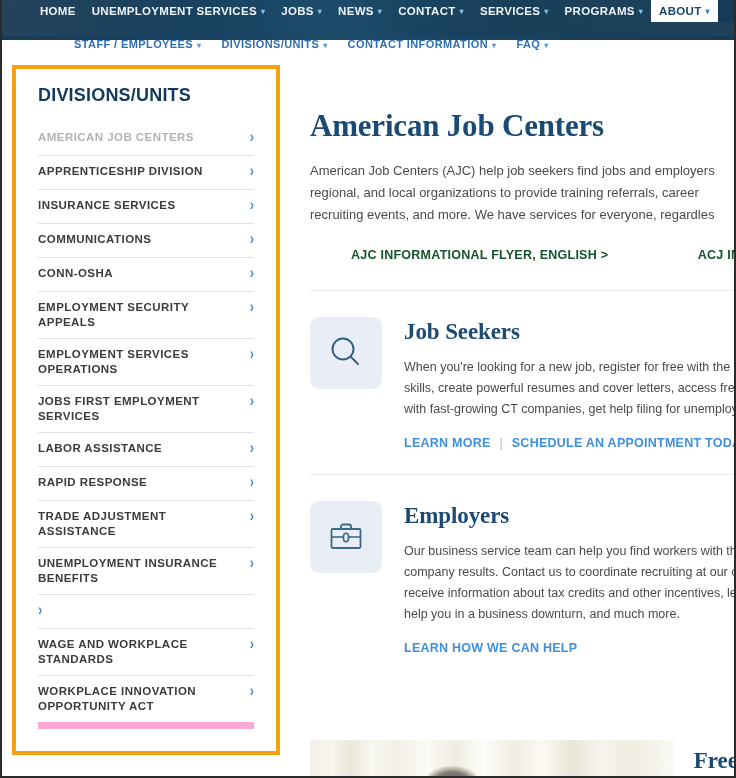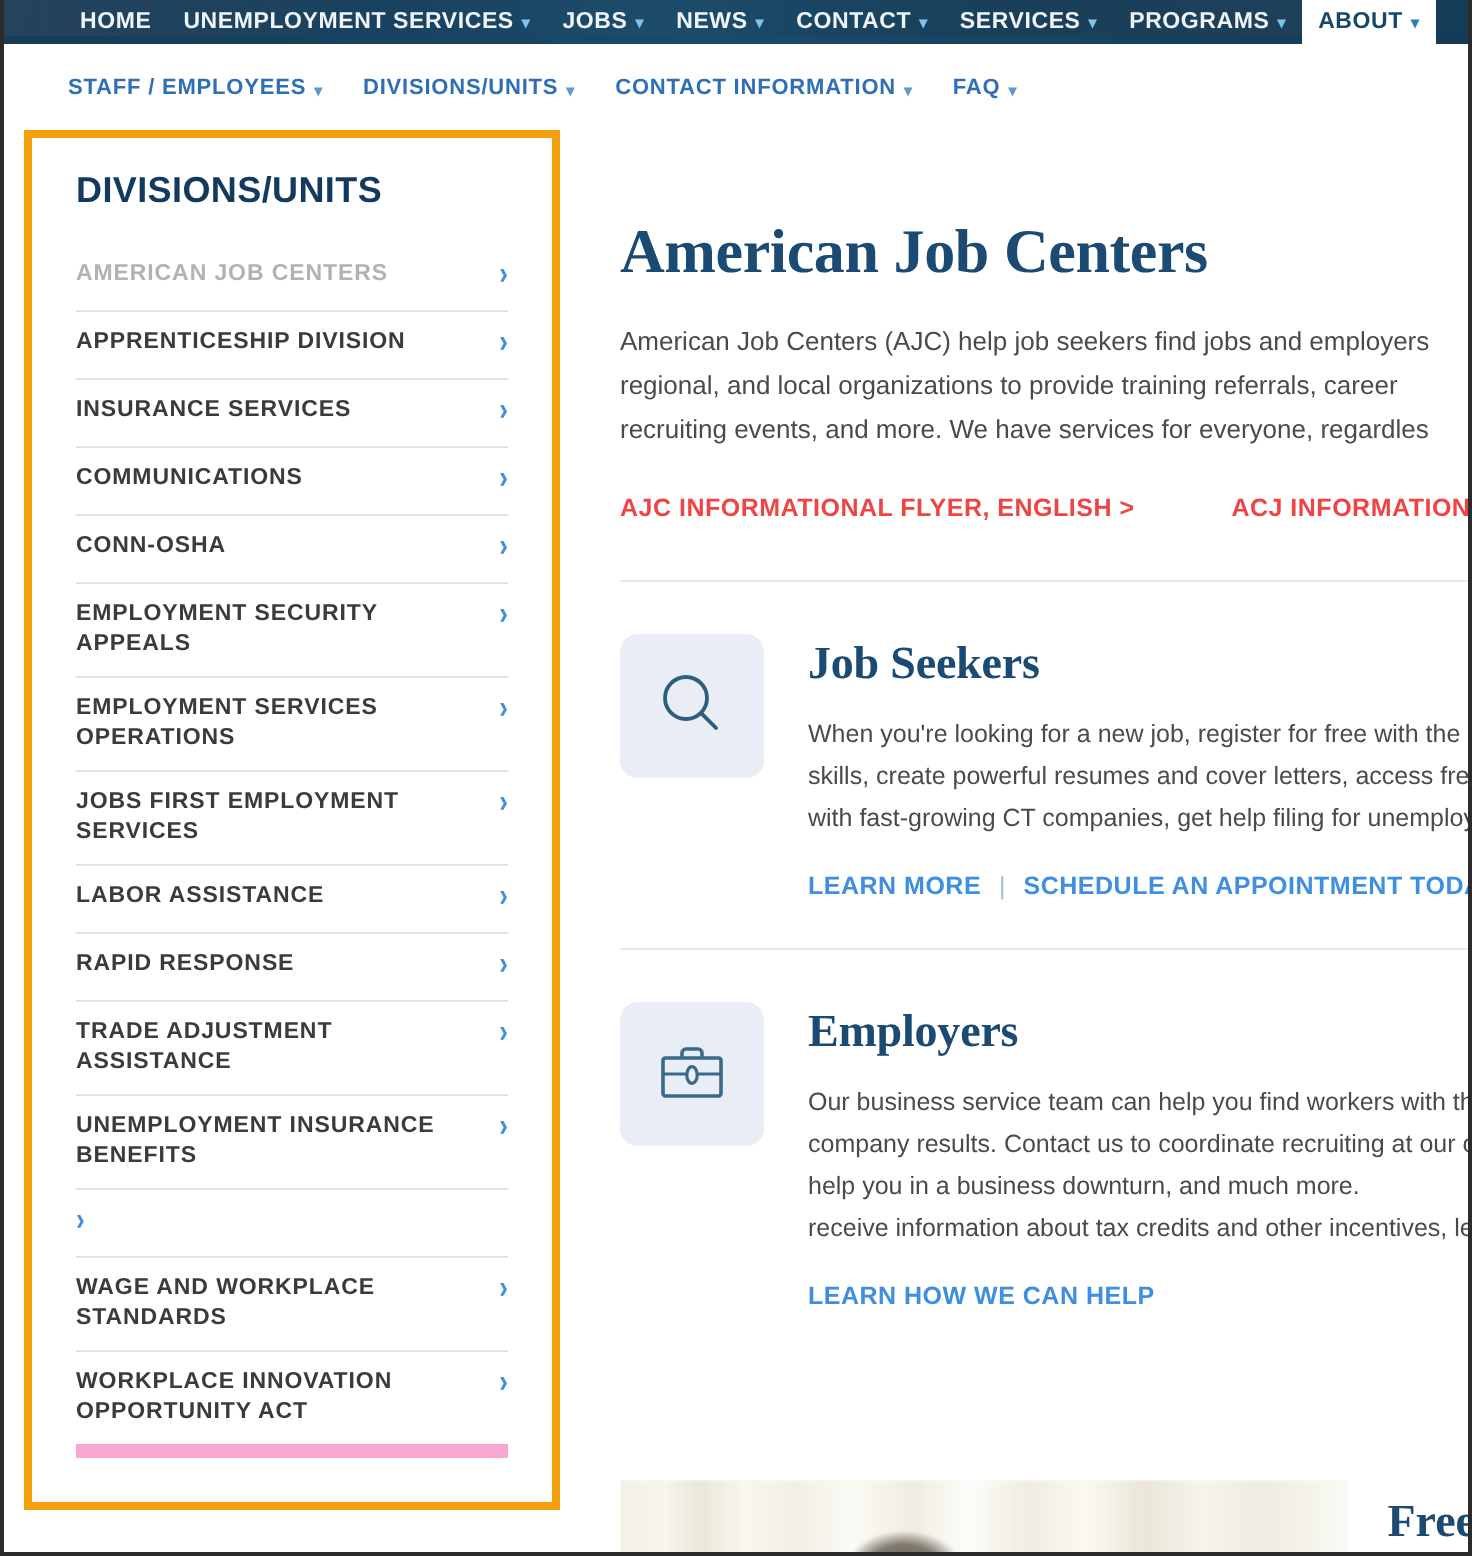--- a/index.html
+++ b/index.html
@@ -21,27 +21,27 @@
     border-right: 2px solid #2b2b2b;
     border-bottom: 2px solid #2b2b2b;
     overflow: hidden;
   }
 
   
   .primary-nav {
     position: absolute;
     top: 0; left: 0;
     width: 732px;
-    height: 22px;
+    height: 40px;
     background:
        linear-gradient(105deg, rgba(255,255,255,0.07) 0%, rgba(255,255,255,0) 28%),
        linear-gradient(250deg, rgba(255,255,255,0.06) 0%, rgba(255,255,255,0) 45%),
        linear-gradient(90deg, #15354f 0%, #17405e 24%, #1d4c6b 45%, #153b56 70%, #133650 100%);
     display: flex;
-    align-items: flex-end;
+    align-items: flex-start;
     white-space: nowrap;
     overflow: hidden;
   }
   .primary-nav::after {
     content: "";
     position: absolute;
     left: 0; right: 0; bottom: 0;
     height: 4px;
     background: linear-gradient(90deg,#143a56,#1b4a69 50%,#143a56);
     opacity: .85;
@@ -85,20 +85,21 @@
 
   
   .secondary-nav {
     position: absolute;
     top: 30px; left: 0;
     width: 732px;
     height: 28px;
     display: flex;
     align-items: center;
     white-space: nowrap;
+    padding-left: 40px;
   }
   .snav-item {
     color: #2f6fb5;
     font-size: 11px;
     font-weight: bold;
     letter-spacing: .4px;
     margin-right: 20px;
     display: inline-flex;
     align-items: center;
     gap: 4px;
@@ -175,25 +176,26 @@
     font-size: 13px;
     line-height: 22px;
     width: 640px;
     white-space: nowrap;
   }
   .flyer-links {
     margin: 19px 0 0 14px;
     white-space: nowrap;
   }
   .flyer-link {
-    color: #ef4444;
+    color: #14532d;
     font-size: 12.5px;
     font-weight: bold;
     letter-spacing: .25px;
     margin-right: 44px;
+    margin-left: 41px;
   }
 
   .hr {
     margin: 27px 0 0 14px;
     width: 430px;
     height: 1px;
     background: #e9e9e9;
   }
 
   .panel {
@@ -449,22 +451,22 @@
           <path d="M16 13 V10.5 a2 2 0 0 1 2-2 h6 a2 2 0 0 1 2 2 V13" fill="none" stroke="#3a6a88" stroke-width="1.8"></path>
           <line x1="6.5" y1="21" x2="35.5" y2="21" stroke="#3a6a88" stroke-width="1.6"></line>
           <ellipse cx="21" cy="21.5" rx="2.6" ry="4.2" fill="#e9eef6" stroke="#3a6a88" stroke-width="1.6"></ellipse>
         </svg>
       </div>
       <div class="panel-body">
         <h2 class="panel-title">Employers</h2>
         <div class="panel-text">
           <div>Our business service team can help you find workers with th</div>
           <div>company results. Contact us to coordinate recruiting at our c</div>
+          <div>receive information about tax credits and other incentives, le</div>
           <div>help you in a business downturn, and much more.</div>
-          <div>receive information about tax credits and other incentives, le</div>
         </div>
         <div class="panel-links">
           <a class="panel-link">LEARN HOW WE CAN HELP</a>
         </div>
       </div>
     </section>
 
   </main>
 
   <div class="hero">

